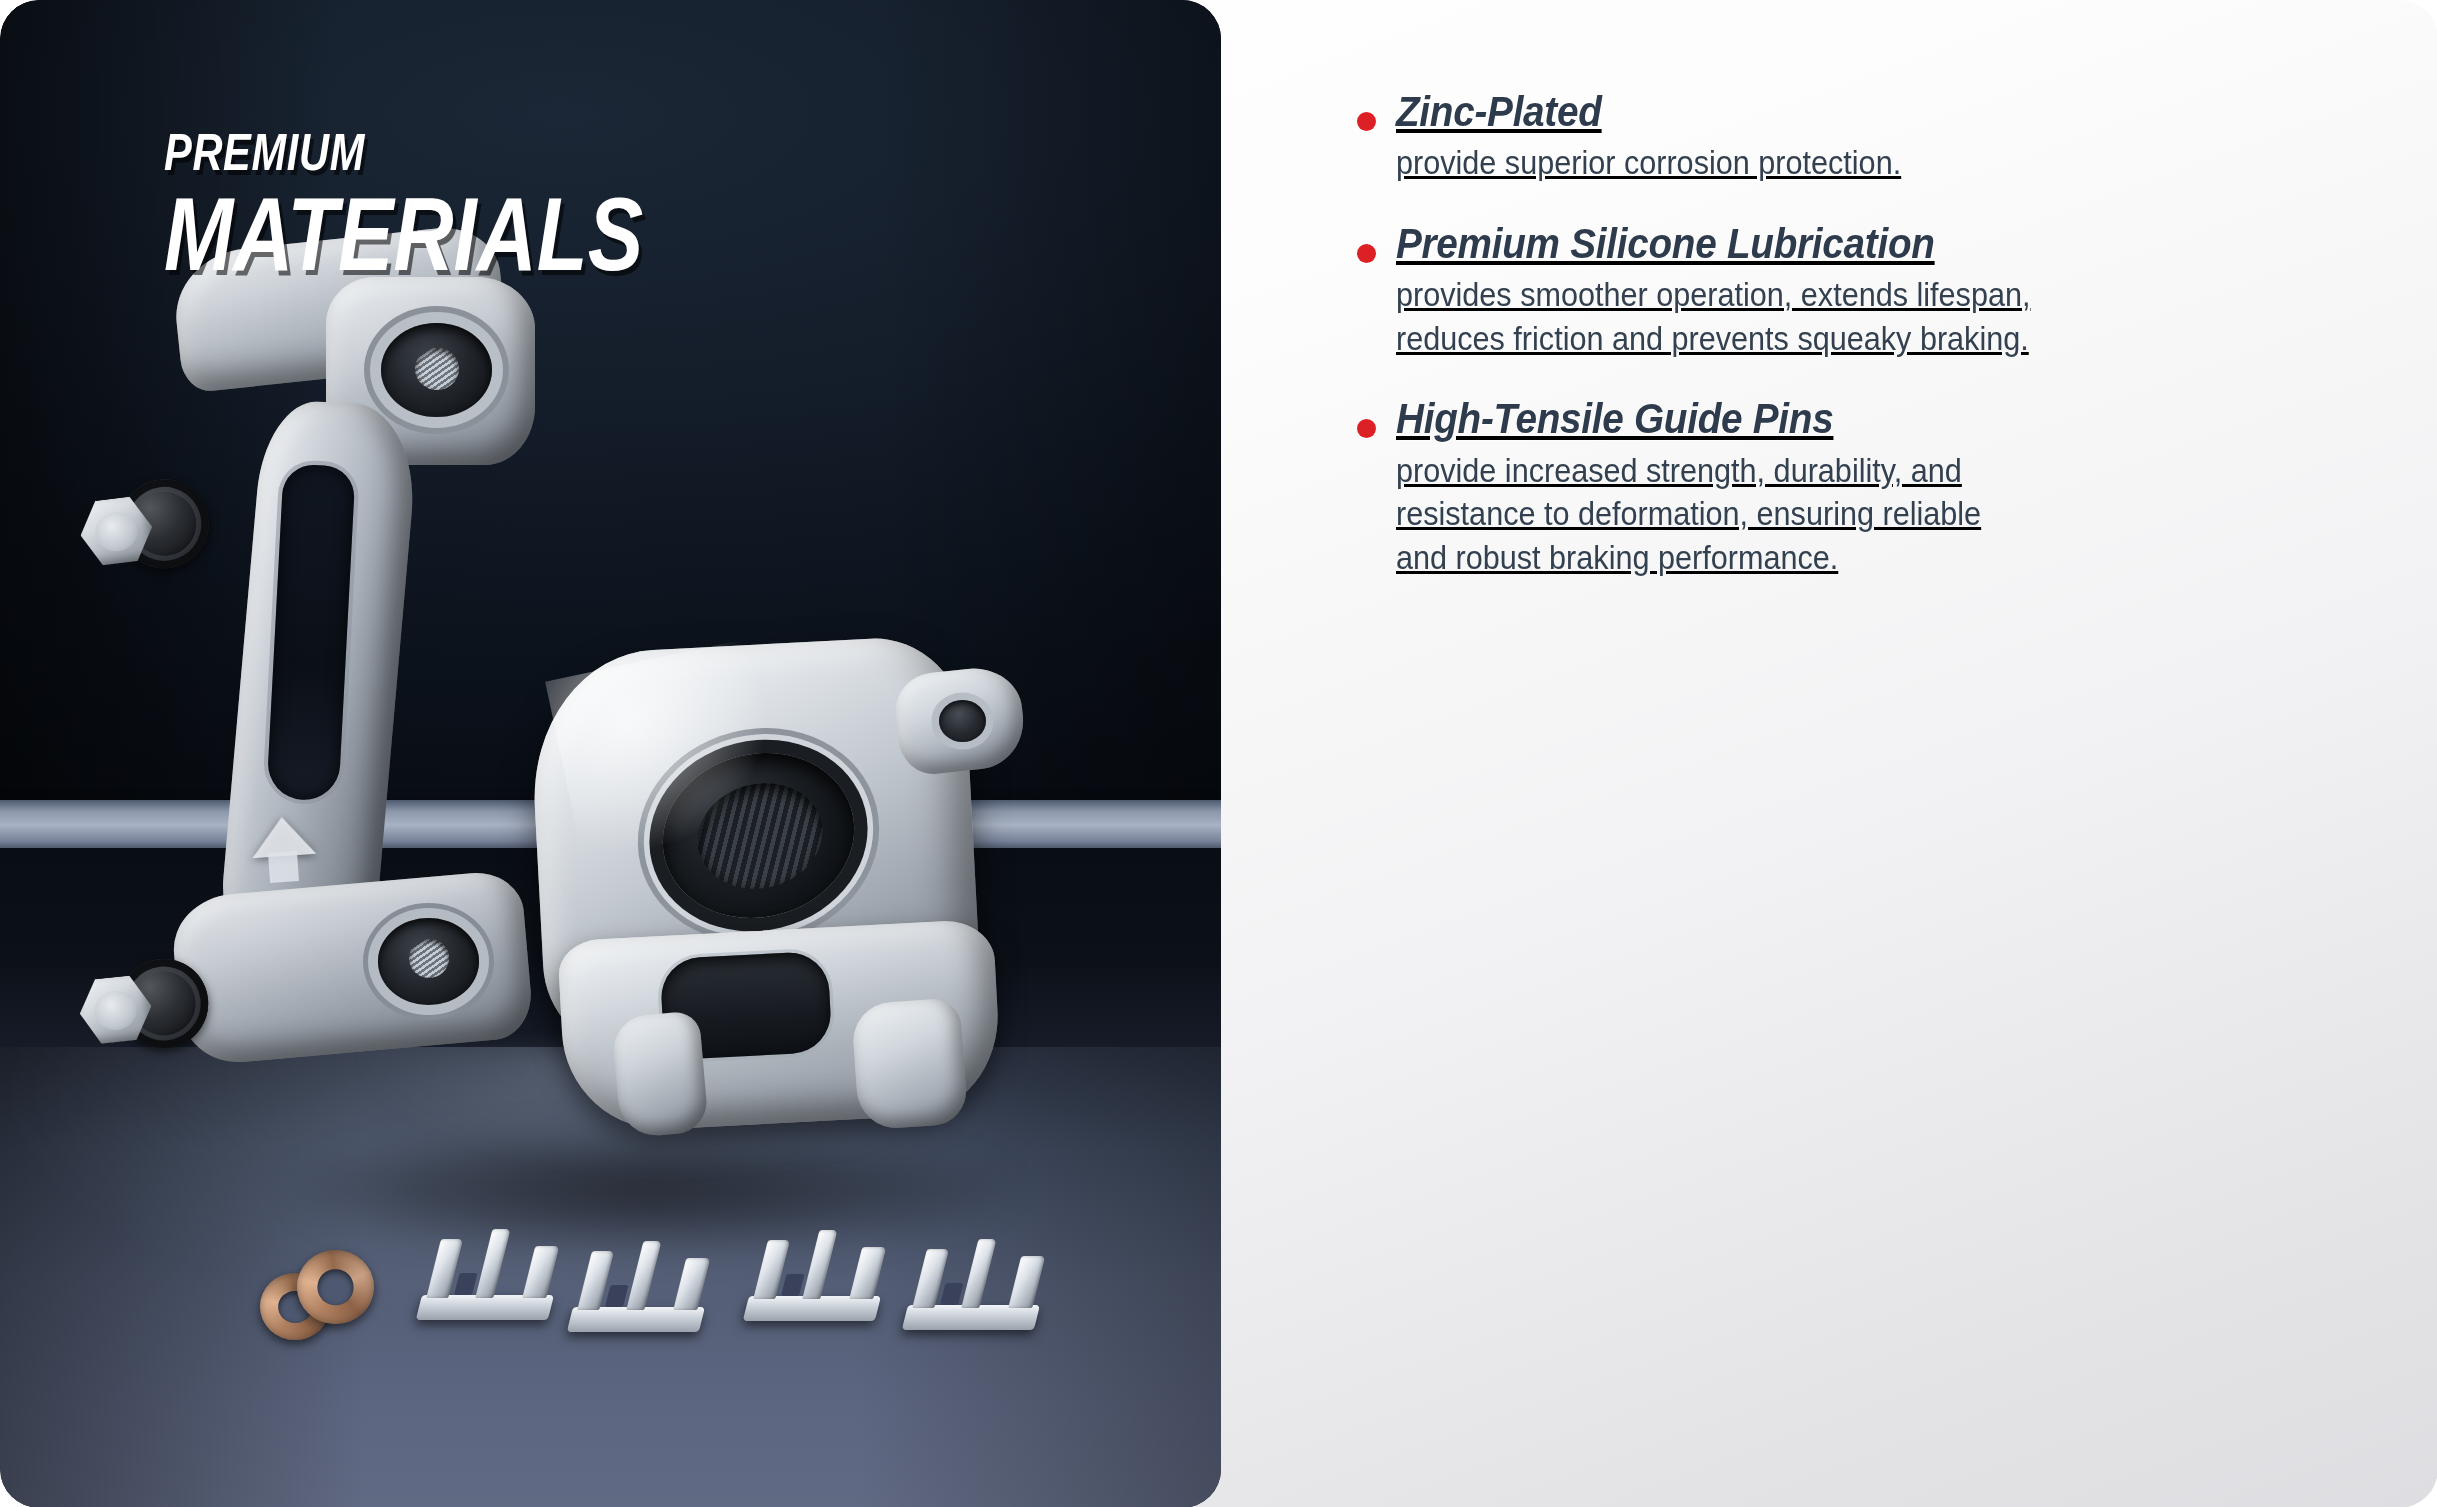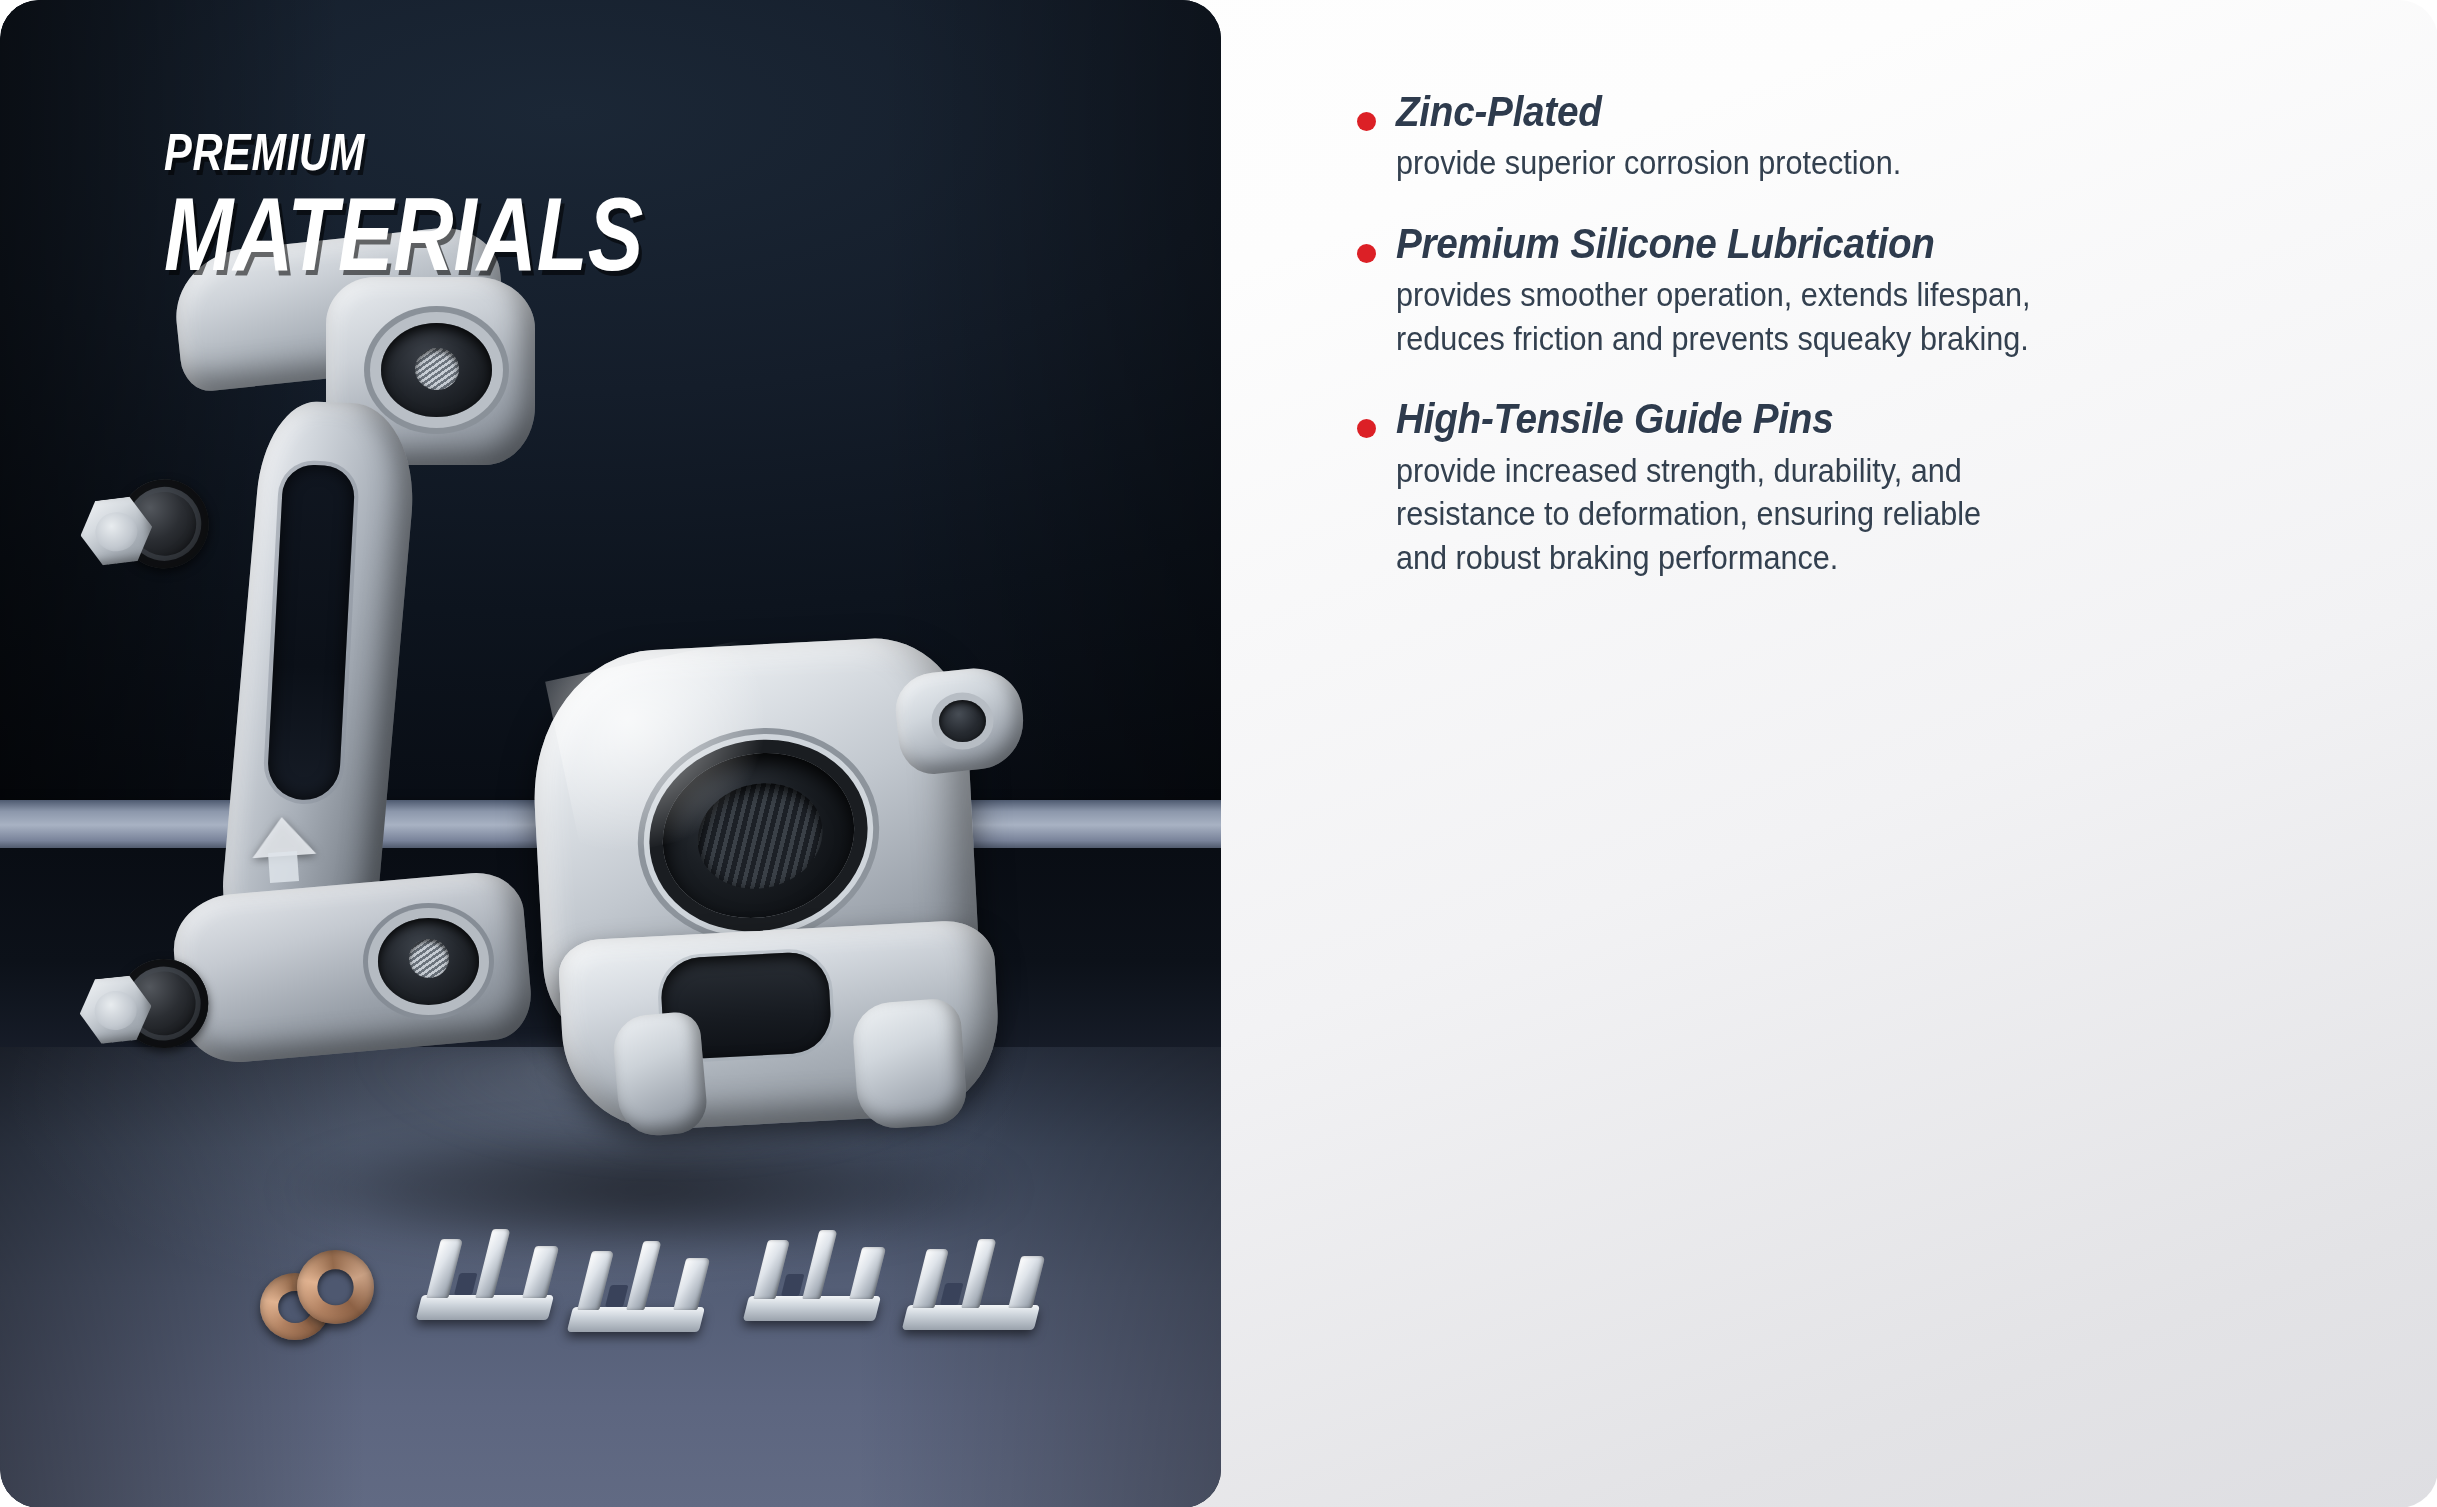--- a/index.html
+++ b/index.html
@@ -295,20 +295,21 @@
     font-weight:bold; font-style:italic;
     font-size:104px; letter-spacing:0px;
     color:#ffffff; line-height:1.02; margin-top:3.4px;
     transform:scaleX(.80); transform-origin:left center;
   }
 
   
   .features {
     position:absolute; left:1357px; top:87px;
     width:1022px;
+    text-decoration:underline;
   }
   .feature { position:relative; margin-bottom:34px; }
   .feature:last-child { margin-bottom:8px; }
 
   .bullet {
     position:absolute; left:0; top:25px;
     width:19px; height:19px; border-radius:50%;
     background:#dc2026;
   }
   .f-head {

